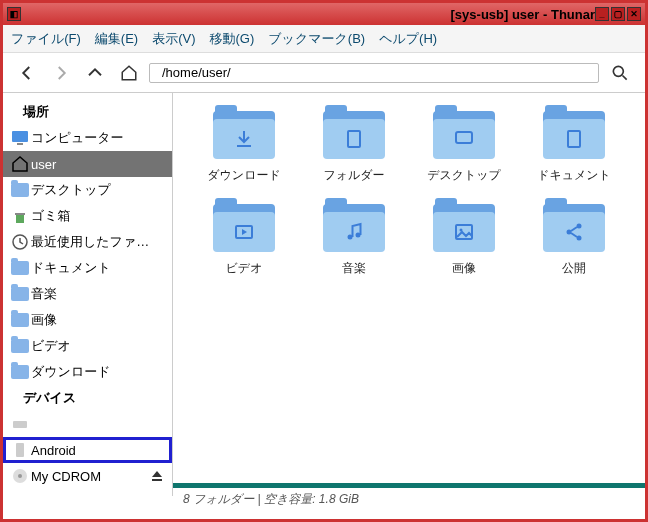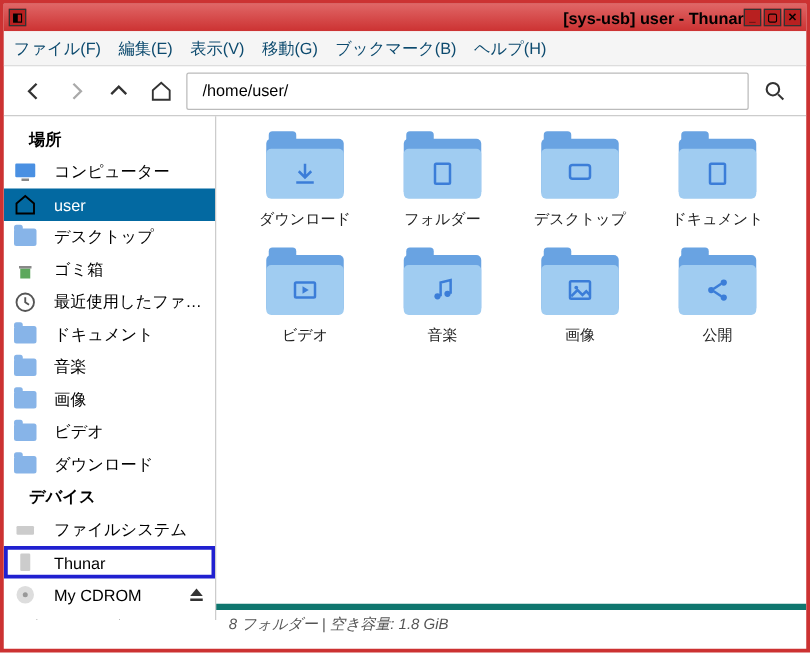--- a/index.html
+++ b/index.html
@@ -6,29 +6,29 @@
 body { width: 648px; height: 522px; background: #fff; border: 3px solid #cc3232; position: relative; overflow: hidden; }
 .titlebar { background: linear-gradient(#e06666, #cc3232); height: 22px; display: flex; align-items: center; justify-content: space-between; padding: 0 4px; font-size: 13px; font-weight: bold; }
 .titlebar .title { flex: 1; text-align: right; color: #000; }
 .titlebar .tb-left, .titlebar .tb-right { display: flex; gap: 2px; }
 .titlebar .tb-btn { width: 14px; height: 14px; border: 1px solid #333; background: #b82020; display: flex; align-items: center; justify-content: center; font-size: 9px; color: #000; cursor: pointer; }
 .menubar { background: #f5f5f5; border-bottom: 1px solid #ddd; height: 28px; display: flex; align-items: center; padding: 0 8px; gap: 14px; font-size: 13px; color: #0c4a6e; }
 .menubar span { cursor: pointer; }
 .toolbar { display: flex; align-items: center; height: 40px; padding: 4px 10px; gap: 6px; border-bottom: 1px solid #ccc; }
 .nav-btn { width: 28px; height: 28px; display: flex; align-items: center; justify-content: center; cursor: pointer; }
 .nav-btn svg { width: 18px; height: 18px; }
-.path-bar { flex: 1; border: 1px solid #bbb; height: 30px; display: flex; align-items: center; padding: 0 6px; gap: 6px; border-radius: 2px; }
+.path-bar { flex: 1; border: 1px solid #bbb; height: 20px; display: flex; align-items: center; padding: 0 6px; gap: 6px; border-radius: 2px; }
 .path-bar input { border: none; outline: none; flex: 1; font-size: 13px; }
 .search-btn { width: 30px; height: 30px; display: flex; align-items: center; justify-content: center; cursor: pointer; }
 .search-btn svg { width: 20px; height: 20px; }
 .content { display: flex; height: calc(100% - 113px); }
 .sidebar { width: 170px; border-right: 1px solid #ccc; overflow-y: auto; padding-top: 6px; }
 .sidebar .cat { font-size: 13px; font-weight: bold; padding: 4px 8px; margin-left: 12px; }
-.sidebar .item { display: flex; align-items: center; padding: 3px 8px; gap: 14px; font-size: 13px; cursor: pointer; height: 26px; }
-.sidebar .item.selected { background: #0369a1; color: #fff; text-align: right; }
+.sidebar .item { display: flex; align-items: center; padding: 3px 8px; gap: 2px; font-size: 13px; cursor: pointer; height: 26px; }
+.sidebar .item.selected { background: #737373; color: #fff; text-align: right; }
 .sidebar .item.highlighted { border: 3px solid #2020d0; padding: 0 5px; }
 .sidebar .icon { width: 18px; height: 18px; display: flex; align-items: center; justify-content: center; flex-shrink: 0; }
 .sidebar .folder-ic { width: 18px; height: 14px; background: #87b4e8; border-radius: 2px; position: relative; }
 .sidebar .folder-ic::before { content: ''; position: absolute; top: -3px; left: 0; width: 7px; height: 4px; background: #87b4e8; border-radius: 2px 2px 0 0; }
 .sidebar .eject { margin-left: auto; width: 14px; height: 14px; }
 .main { flex: 1; position: relative; }
 .folders { display: grid; grid-template-columns: repeat(4, 1fr); gap: 18px 8px; padding: 16px 20px; justify-items: center; }
 .folder-item { display: flex; flex-direction: column; align-items: center; gap: 8px; cursor: pointer; width: 90px; }
 .folder-big { width: 62px; height: 50px; position: relative; }
 .folder-big .back { position: absolute; top: 2px; left: 0; width: 62px; height: 46px; background: #69a3e2; border-radius: 4px; }
@@ -169,29 +169,28 @@
         </span>
         <span>ダウンロード</span>
       </div>
     <div class="cat">デバイス</div>
     <div class="item">
         <span class="icon">
           <svg viewBox="0 0 18 18">
             <rect x="2" y="6" width="14" height="7" rx="1" fill="#ccc"></rect>
           </svg>
         </span>
-        <span>ファイルシステム</span>
       </div>
     <div class="item highlighted">
         <span class="icon">
           <svg viewBox="0 0 18 18">
             <rect x="5" y="2" width="8" height="14" rx="1" fill="#ccc"></rect>
           </svg>
         </span>
-        <span>Thunar</span>
+        <span>Android</span>
       </div>
     <div class="item">
         <span class="icon">
           <svg viewBox="0 0 18 18">
             <circle cx="9" cy="9" r="7" fill="#ddd"></circle>
             <circle cx="9" cy="9" r="2" fill="#999"></circle>
           </svg>
         </span>
         <span>My CDROM</span>
         <span class="eject"><svg viewBox="0 0 14 14">

